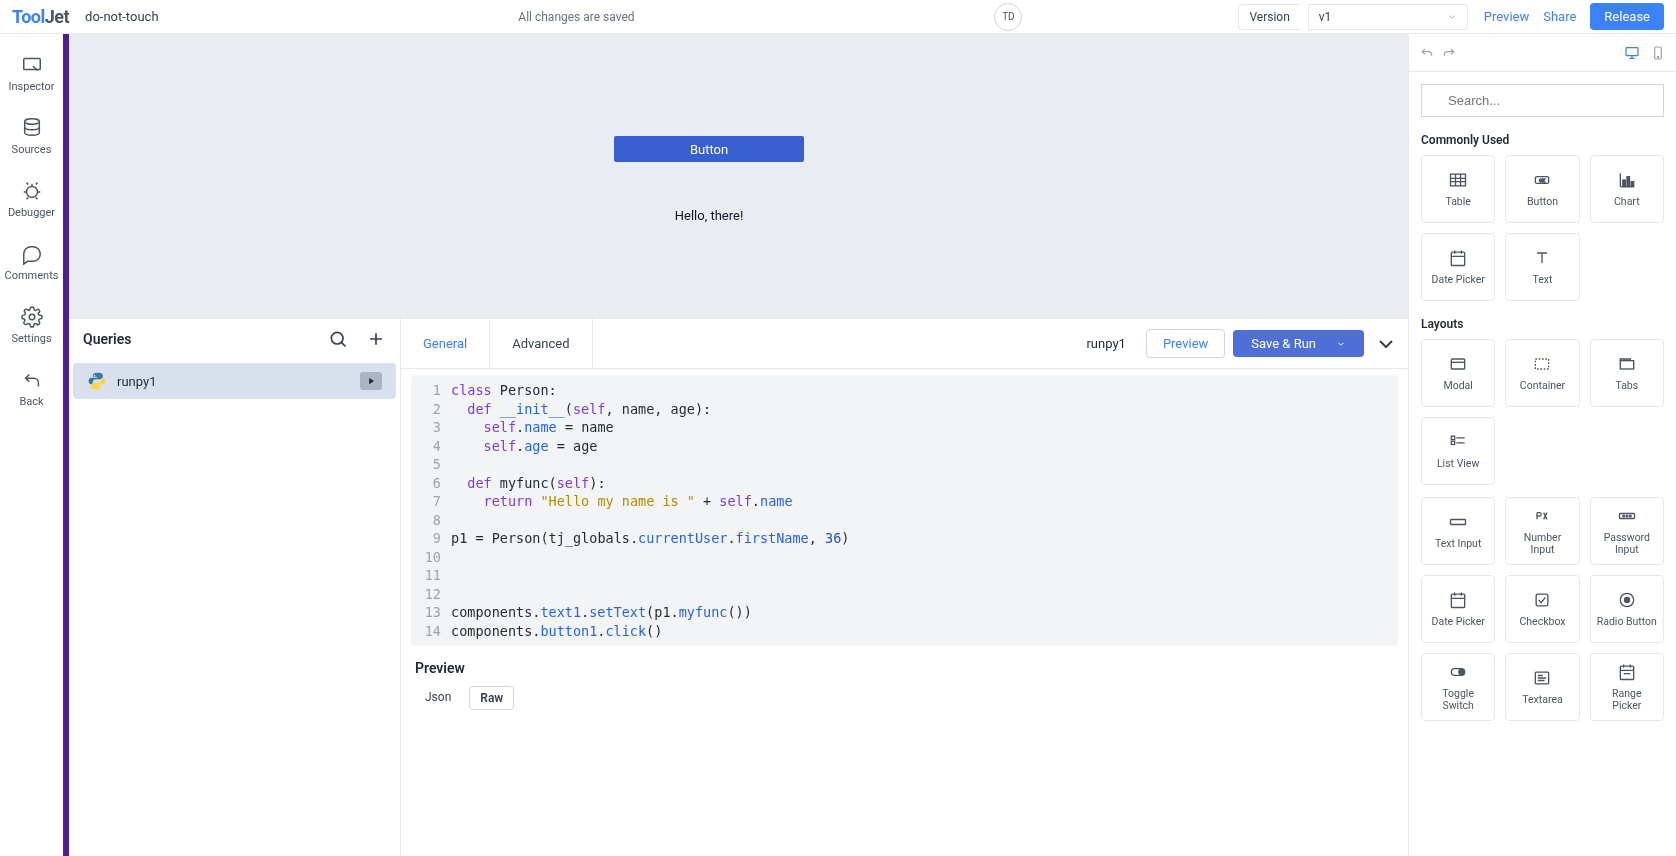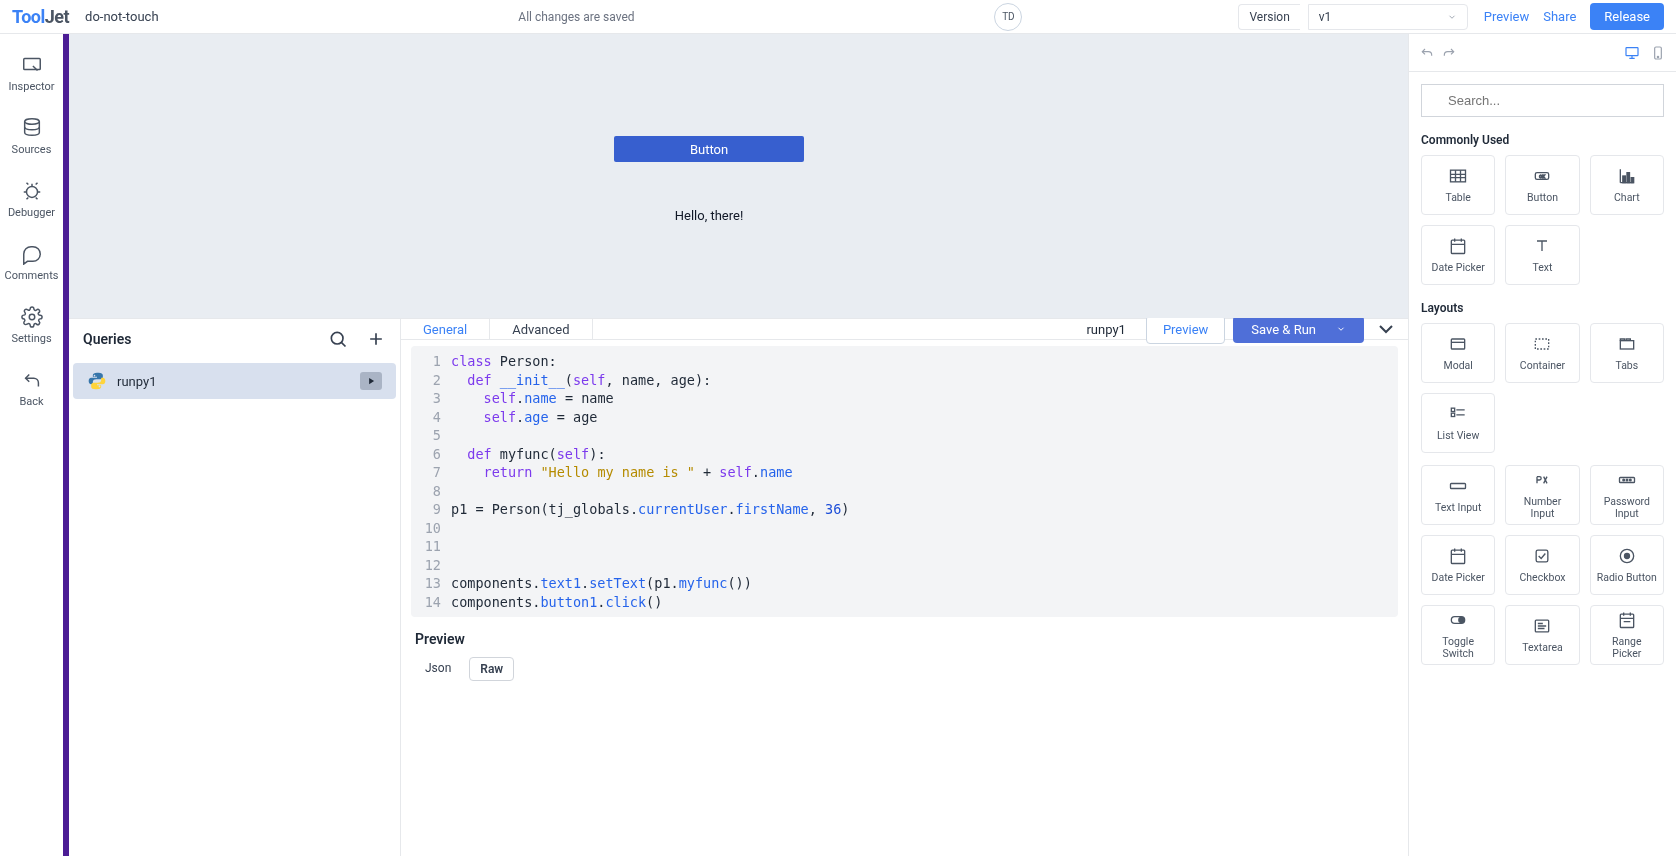--- a/index.html
+++ b/index.html
@@ -43,21 +43,21 @@
 .qs-title { font-weight:600; font-size:14px; color:#1f2937;}
 .qs-actions { display:flex; gap:18px; align-items:center;}
 .qs-actions .ic { width:20px; height:20px; color:#374151; cursor:pointer;}
 .qitem { display:flex; align-items:center; gap:10px; padding:8px 14px; background:#d8e0ee; border-radius:4px; margin:4px 4px 0 4px;}
 .qitem .py-ic { width:20px; height:20px;}
 .qitem .qname { flex:1; font-size:13px; color:#1f2937;}
 .qitem .run-ic { width:22px; height:18px; background:#aab4c5; border-radius:3px; display:flex; align-items:center; justify-content:center;}
 .qitem .run-ic svg { width:10px; height:10px; color:#1f2937;}
 
 .qmain { flex:1; display:flex; flex-direction:column; min-width:0;}
-.qtabs { display:flex; align-items:center; border-bottom:1px solid #e6e8eb; height:21px;}
+.qtabs { display:flex; align-items:center; border-bottom:1px solid #e6e8eb; height:50px;}
 .qtab { padding:0 22px; height:100%; display:flex; align-items:center; font-size:13px; cursor:pointer; border-right:1px solid #e6e8eb; color:#374151;}
 .qtab.active { color:#3b82f6;}
 .qtab-spacer { flex:1;}
 .qname-lbl { font-size:13px; color:#1f2937; margin-right:20px;}
 .btn-outline { border:1px solid #cbd5e1; color:#3b82f6; padding:6px 16px; border-radius:4px; font-size:13px; margin-right:8px; background:#fff; cursor:pointer;}
 .btn-primary { background:#4f6fd8; color:#fff; padding:6px 18px; border-radius:4px; font-size:13px; display:flex; align-items:center; gap:20px; cursor:pointer; margin-right:10px;}
 .collapse-ic { width:24px; height:24px; margin-right:10px; cursor:pointer; color:#374151;}
 
 .code-wrap { background:#f3f4f6; margin:6px 10px 0 10px; border-radius:4px; padding:6px 0;}
 .code-line { display:flex; font-family: ui-monospace, Menlo, Consolas, monospace; font-size:13.5px; line-height:18.5px; white-space:pre;}
@@ -84,21 +84,21 @@
 .rp-top .hist { color:#9ca3af; display:flex; gap:6px;}
 .rp-top .hist svg{width:16px;height:16px;}
 .rp-top .device { margin-left:auto; display:flex; gap:10px; align-items:center;}
 .rp-top .device .dev-ic { width:16px; height:16px; color:#9ca3af;}
 .rp-top .device .dev-ic.active { color:#3b82f6;}
 
 .rp-search { margin:12px; }
 .rp-search input { width:100%; border:1px solid #d1d5db; border-radius:0; padding:8px 26px; font-size:13px;}
 .rp-section-title { font-size:12px; font-weight:600; color:#1f2937; padding:4px 12px 8px 12px;}
 .comp-grid { display:grid; grid-template-columns: repeat(3, 1fr); gap:10px; padding:0 12px 12px 12px;}
-.comp-card { border:1px solid #e5e7eb; border-radius:4px; height:60px; display:flex; flex-direction:column; align-items:center; justify-content:center; gap:6px; cursor:pointer;}
+.comp-card { border:1px solid #e5e7eb; border-radius:4px; height:68px; display:flex; flex-direction:column; align-items:center; justify-content:center; gap:6px; cursor:pointer;}
 .comp-card .cic { width:20px; height:20px; color:#4b5563;}
 .comp-card span { font-size:10.5px; color:#4b5563; text-align:center; line-height:12px;}
 
 svg { display:block;}
 </style>
 </head>
 <body>
 
 <div class="app">
 

